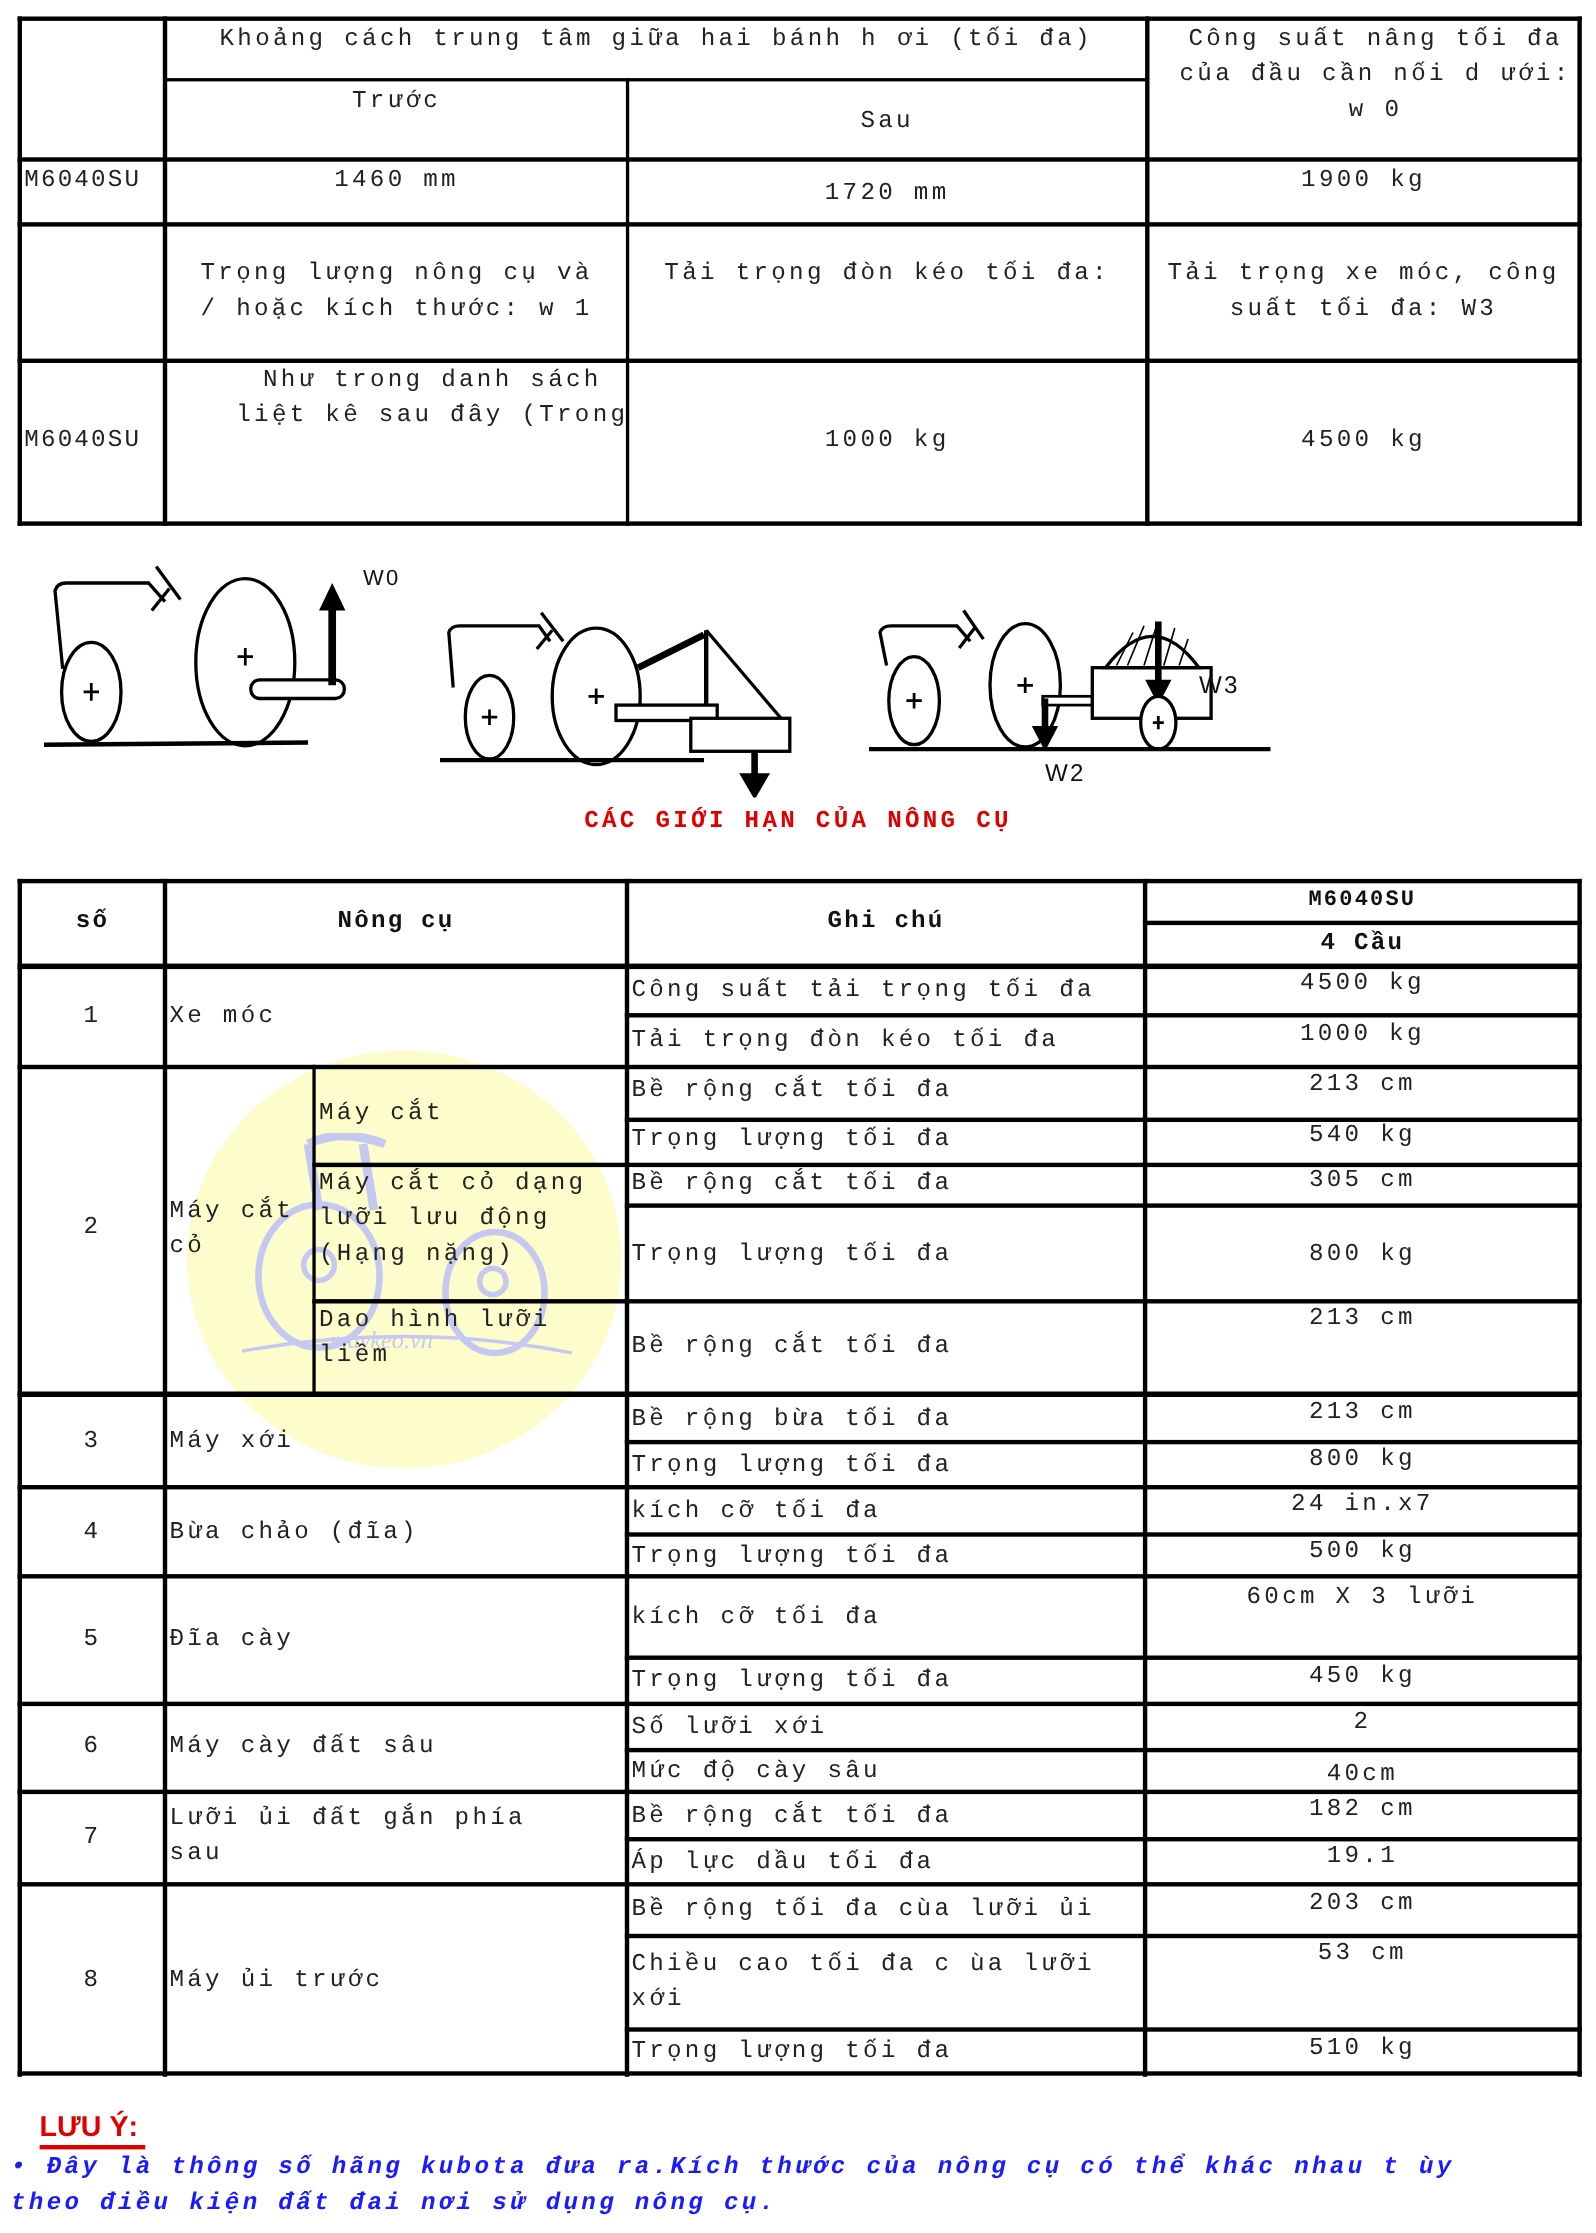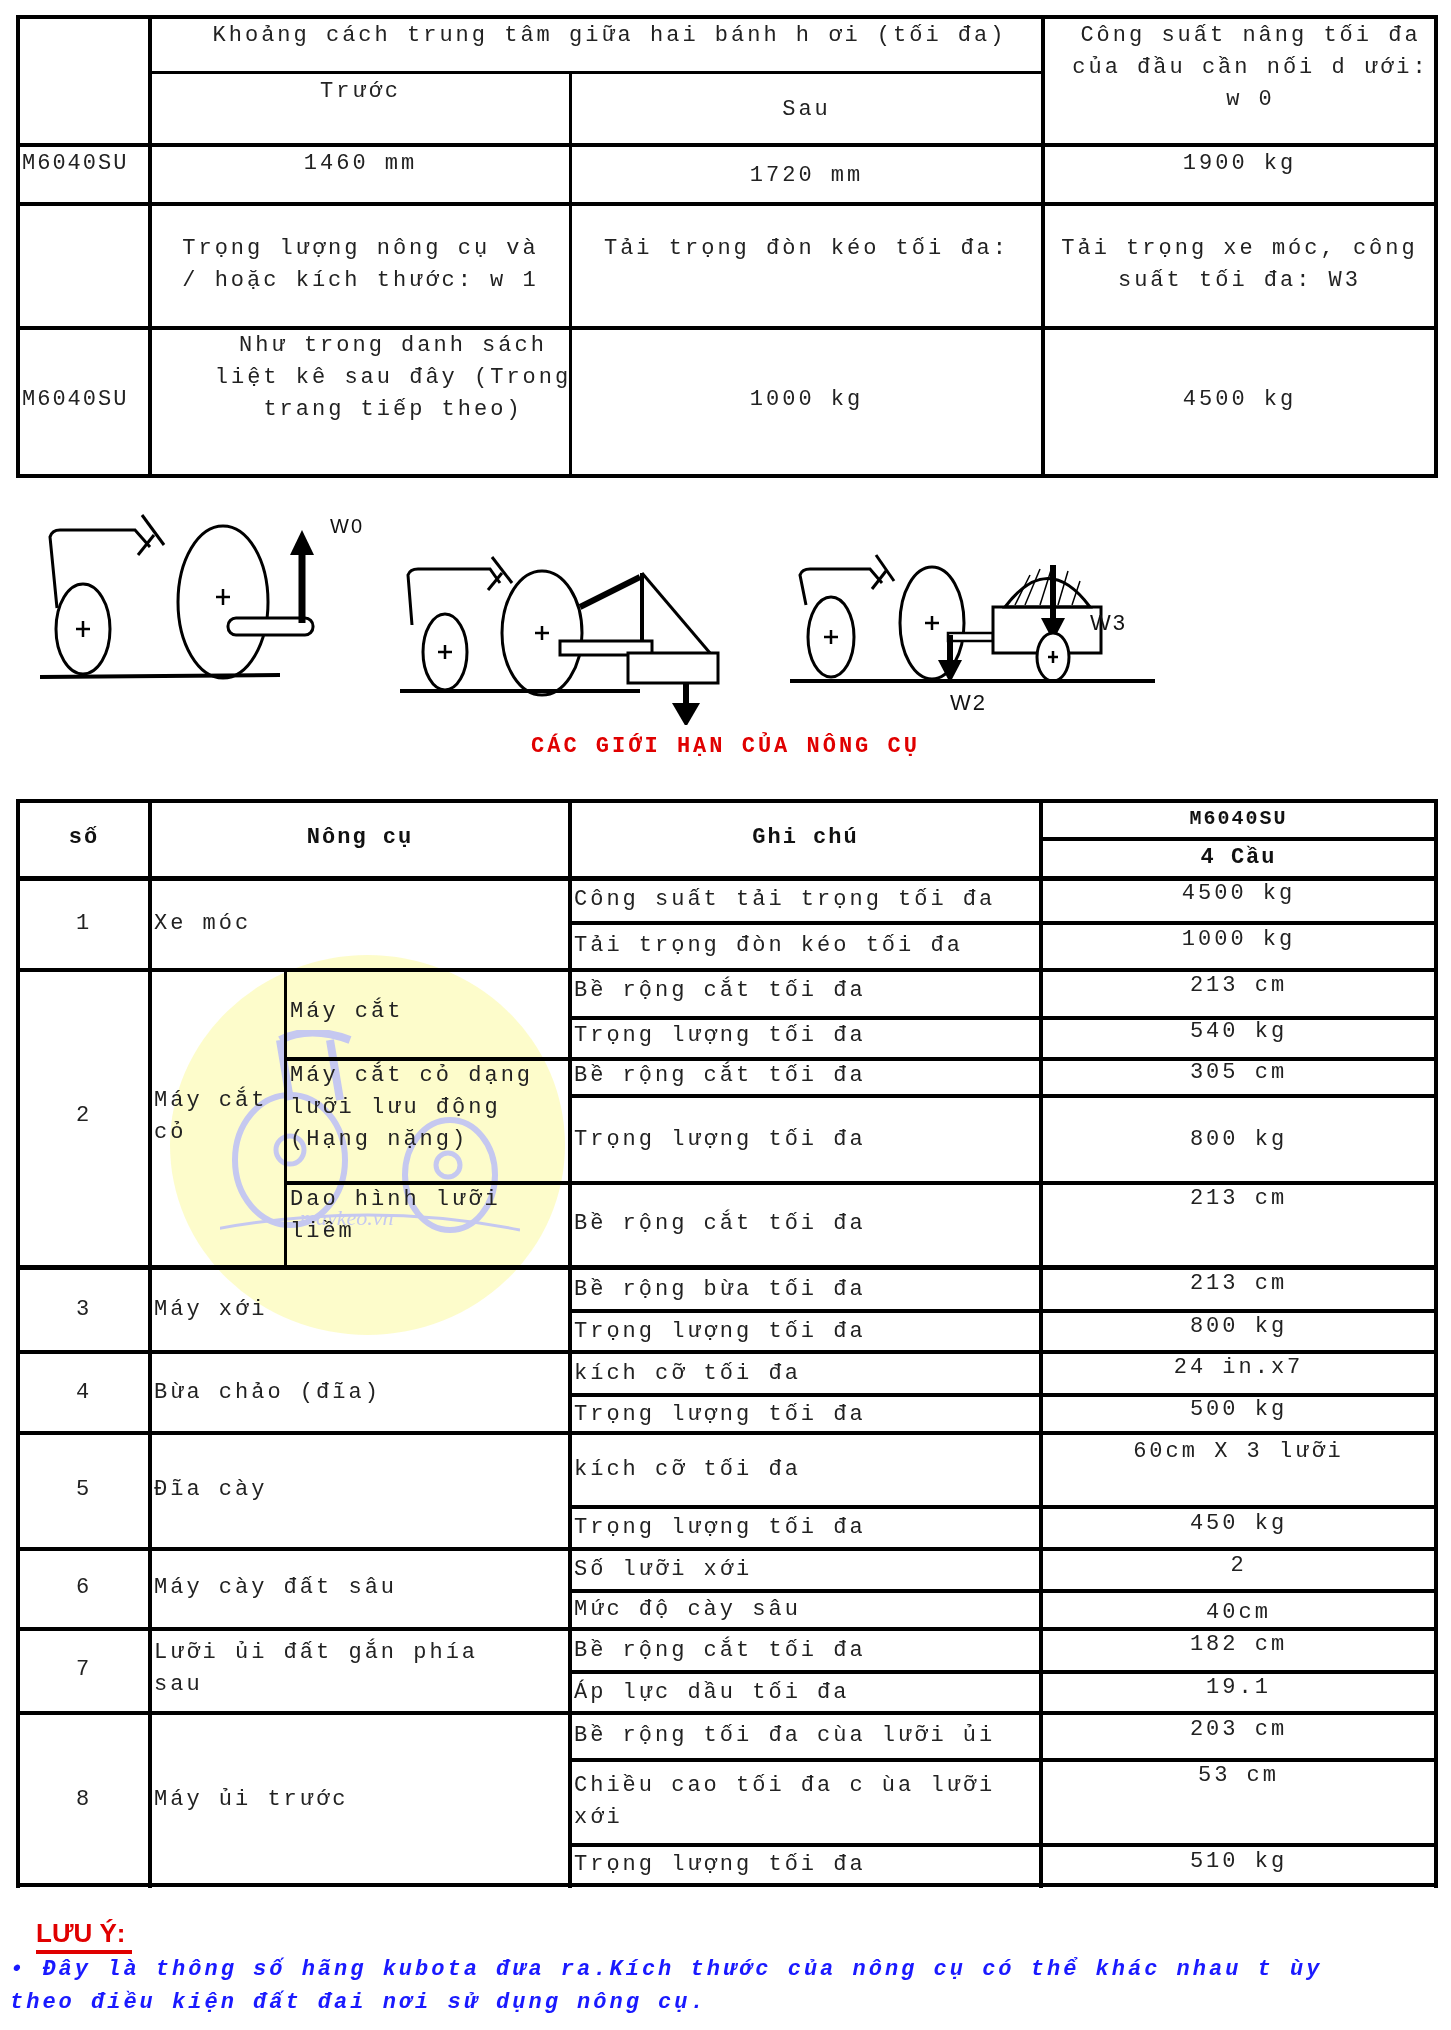--- a/index.html
+++ b/index.html
@@ -37,21 +37,21 @@
   <div class="hline" style="left:16px; top:143px; width:1422px;"></div>
   <div class="hline" style="left:16px; top:202px; width:1422px;"></div>
   <div class="hline" style="left:16px; top:326px; width:1422px;"></div>
   <div class="hline" style="left:16px; top:474px; width:1422px;"></div>
   <div class="vline" style="left:16px; top:15px; height:463px;"></div>
   <div class="vline" style="left:148px; top:15px; height:463px;"></div>
   <div class="vline" style="left:569px; top:71px; height:407px; width:3px;"></div>
   <div class="vline" style="left:1041px; top:15px; height:463px;"></div>
   <div class="vline" style="left:1434px; top:15px; height:463px;"></div>
 
-  <div class="cell c" style="left:152px; top:20px; width:889px;margin-left:13px;">Khoảng cách trung tâm giữa hai bánh h ơi (tối đa)</div>
+  <div class="cell c" style="left:152px; top:20px; width:889px;">Khoảng cách trung tâm giữa hai bánh h ơi (tối đa)</div>
   <div class="cell c" style="left:152px; top:76px; width:417px;">Trước</div>
   <div class="cell c" style="left:572px; top:94px; width:469px;">Sau</div>
   <div class="cell c" style="left:1045px; top:20px; width:389px;padding-left:24px;">
     <div>Công suất nâng tối đa</div>
     <div>của đầu cần nối d ưới:</div>
     <div>w 0</div>
   </div>
 
   <div class="cell l" style="left:20px; top:148px; width:128px; letter-spacing:2px;">M6040SU</div>
   <div class="cell c" style="left:152px; top:148px; width:417px;">1460 mm</div>
@@ -67,21 +67,20 @@
   </div>
   <div class="cell c" style="left:1045px; top:233px; width:389px;">
     <div>Tải trọng xe móc, công</div>
     <div>suất tối đa: W3</div>
   </div>
 
   <div class="cell l" style="left:20px; top:384px; width:128px; letter-spacing:2px;">M6040SU</div>
   <div class="cell c" style="left:136px; top:330px; width:496px;padding-left:20px;">
     <div>Như trong danh sách</div>
     <div>liệt kê sau đây (Trong</div>
-    <div>trang tiếp theo)</div>
   </div>
   <div class="cell c" style="left:572px; top:384px; width:469px;">1000 kg</div>
   <div class="cell c" style="left:1045px; top:384px; width:389px;">4500 kg</div>
 </div>
 
 <div>
 
   <svg style="left:40px; top:505px;" width="290" height="200" viewBox="0 0 290 200">
     <path d="M17,103 L10,32 Q12,25 20,25 L95,25 L110,42" fill="none" stroke="#000" stroke-width="3"></path>
     <line x1="102" y1="10" x2="124" y2="40" stroke="#000" stroke-width="3"></line>

